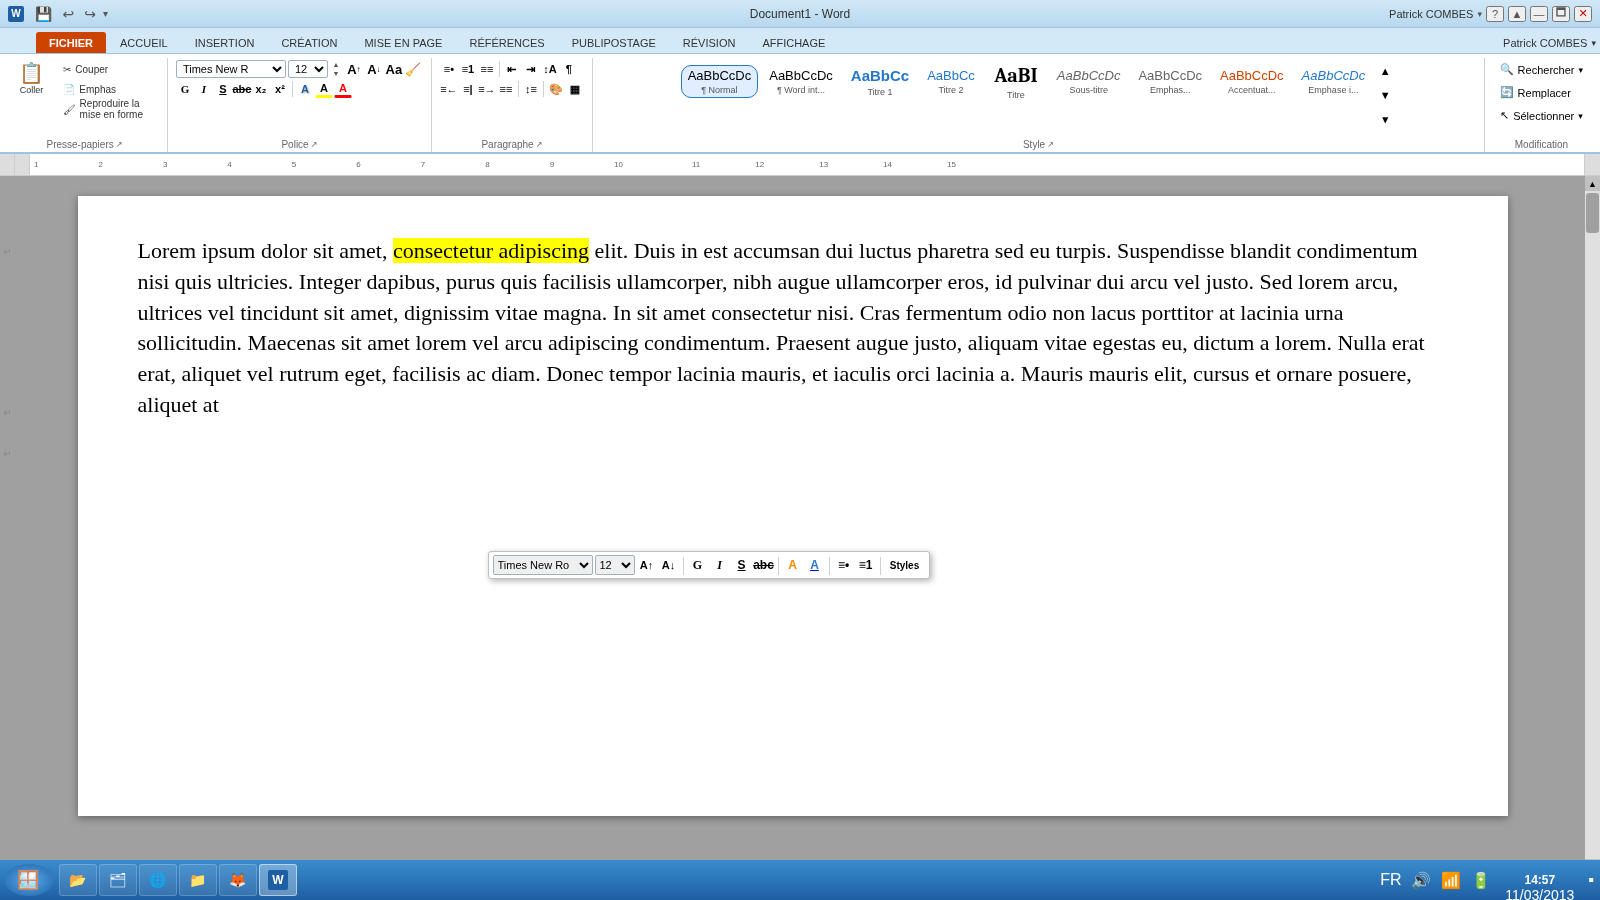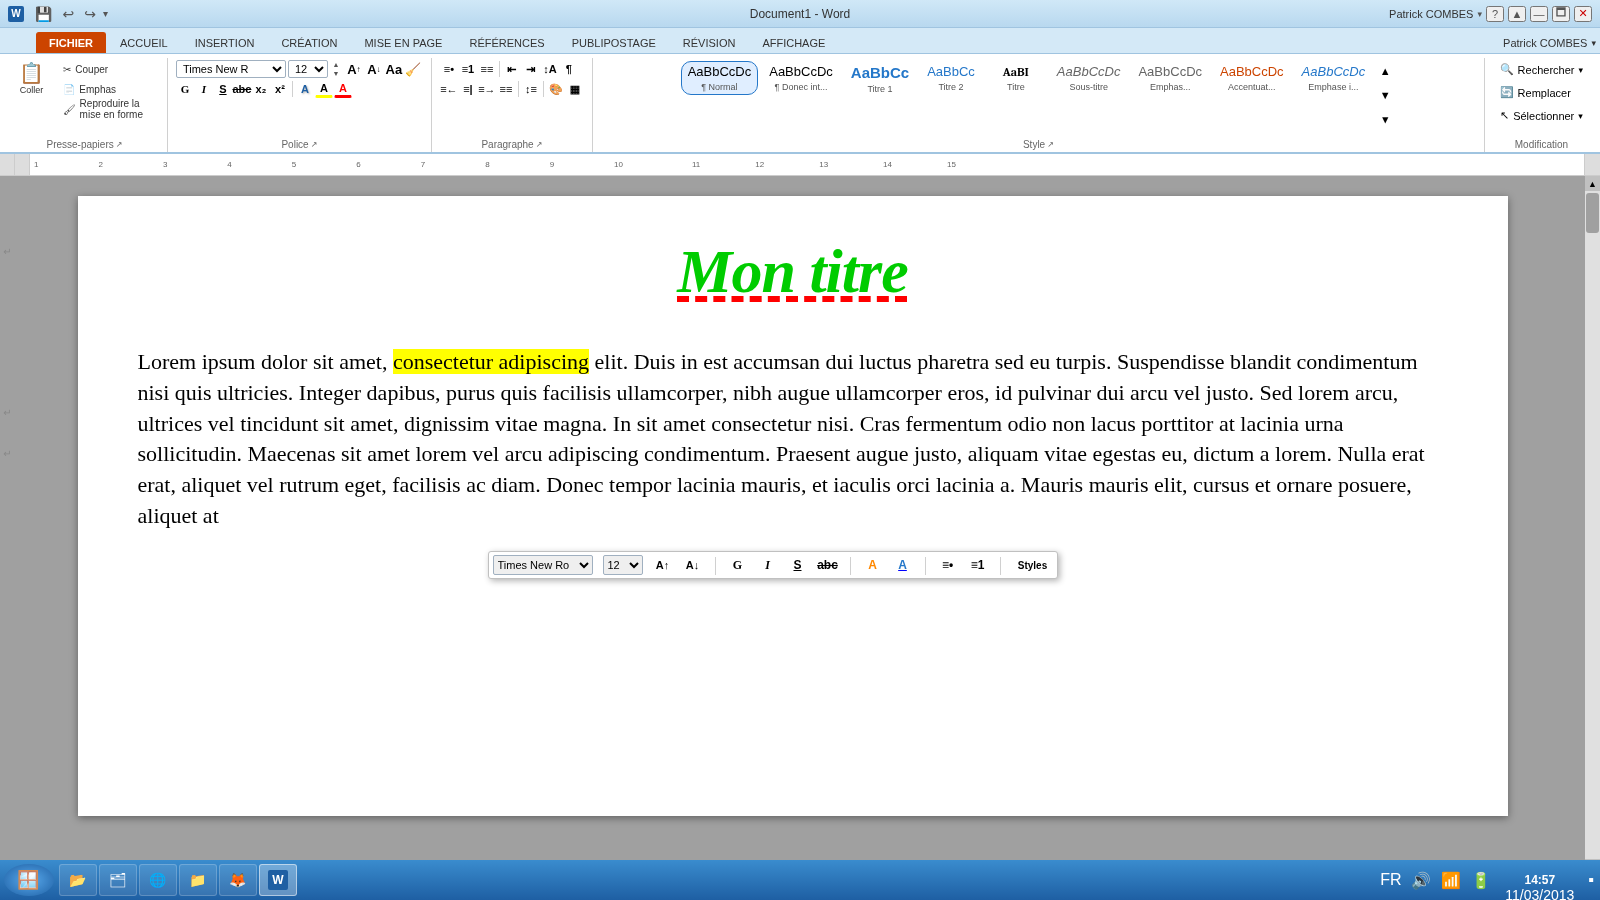--- a/index.html
+++ b/index.html
@@ -196,21 +196,21 @@
     .mini-toolbar {
       position: absolute;
       top: 355px;
       left: 410px;
       background: white;
       border: 1px solid #c0c0c0;
       border-radius: 3px;
       box-shadow: 2px 2px 6px rgba(0,0,0,0.3);
       display: flex;
       align-items: flex-end;
-      gap: 10px;
+      gap: 2px;
       padding: 3px 4px;
       z-index: 100;
     }
     .mini-font-select {
       width: 100px;
       height: 20px;
       font-size: 11px;
       border: 1px solid #a0b0c0;
       border-radius: 2px;
     }
@@ -462,32 +462,32 @@
 
   <div class="ribbon-group" style="flex:1;">
     <div class="ribbon-group-content">
       <div class="styles-area">
         <div class="style-item active-style">
           <div class="style-preview">AaBbCcDc</div>
           <div class="style-label">¶ Normal</div>
         </div>
         <div class="style-item">
           <div class="style-preview">AaBbCcDc</div>
-          <div class="style-label">¶ Donec int...</div>
+          <div class="style-label">¶ Word int...</div>
         </div>
         <div class="style-item">
           <div class="style-preview" style="color:#2477c9;font-size:15px;font-weight:bold;">AaBbCc</div>
           <div class="style-label">Titre 1</div>
         </div>
         <div class="style-item">
           <div class="style-preview" style="color:#2477c9;font-size:13px;">AaBbCc</div>
           <div class="style-label">Titre 2</div>
         </div>
         <div class="style-item">
-          <div class="style-preview" style="font-size:12px;font-weight:bold;font-family:Cambria,serif;">AaBI</div>
+          <div class="style-preview" style="font-size:20px;font-weight:bold;font-family:Cambria,serif;">AaBI</div>
           <div class="style-label">Titre</div>
         </div>
         <div class="style-item">
           <div class="style-preview" style="color:#666;font-style:italic;">AaBbCcDc</div>
           <div class="style-label">Sous-titre</div>
         </div>
         <div class="style-item">
           <div class="style-preview" style="color:#666;">AaBbCcDc</div>
           <div class="style-label">Emphas...</div>
         </div>
@@ -586,21 +586,20 @@
         <div class="mini-divider"></div>
         <button class="mini-btn" style="color:#f80;font-weight:bold;">A</button>
         <button class="mini-btn" style="color:#2477c9;font-weight:bold;text-decoration:underline;text-decoration-color:blue;">A</button>
         <div class="mini-divider"></div>
         <button class="mini-btn">≡•</button>
         <button class="mini-btn">≡1</button>
         <div class="mini-divider"></div>
         <button class="mini-btn" style="font-size:10px;width:40px;">Styles</button>
       </div>
 
-      <div class="doc-title">Mon titre</div>
 
       <div class="doc-body">
         <span>L</span><span style="background-color: transparent;">orem ipsum dolor sit amet, <span class="highlight-yellow">consectetur adipiscing</span> elit. Duis in est accumsan dui luctus pharetra sed eu turpis. Suspendisse blandit condimentum nisi quis ultricies. Integer dapibus, purus quis facilisis ullamcorper, nibh augue ullamcorper eros, id pulvinar dui arcu vel justo. Sed lorem arcu, ultrices vel tincidunt sit amet, dignissim vitae magna. In sit amet consectetur nisi. Cras fermentum odio non lacus porttitor at lacinia urna sollicitudin. Maecenas sit amet lorem vel arcu adipiscing condimentum. Praesent augue justo, aliquam vitae egestas eu, dictum a lorem. Nulla erat erat, aliquet vel rutrum eget, facilisis ac diam. Donec tempor lacinia mauris, et iaculis orci lacinia a. Mauris mauris elit, cursus et ornare posuere, aliquet at</span>
       </div>
     </div>
   </div>
   <div style="width:15px;background:#a0a0a0;"></div>
 
   <div style="width:15px;background:#e0e0e0;display:flex;flex-direction:column;align-items:center;">
     <div style="width:15px;height:15px;background:#c0c0c0;display:flex;align-items:center;justify-content:center;font-size:9px;cursor:pointer;">▲</div>

